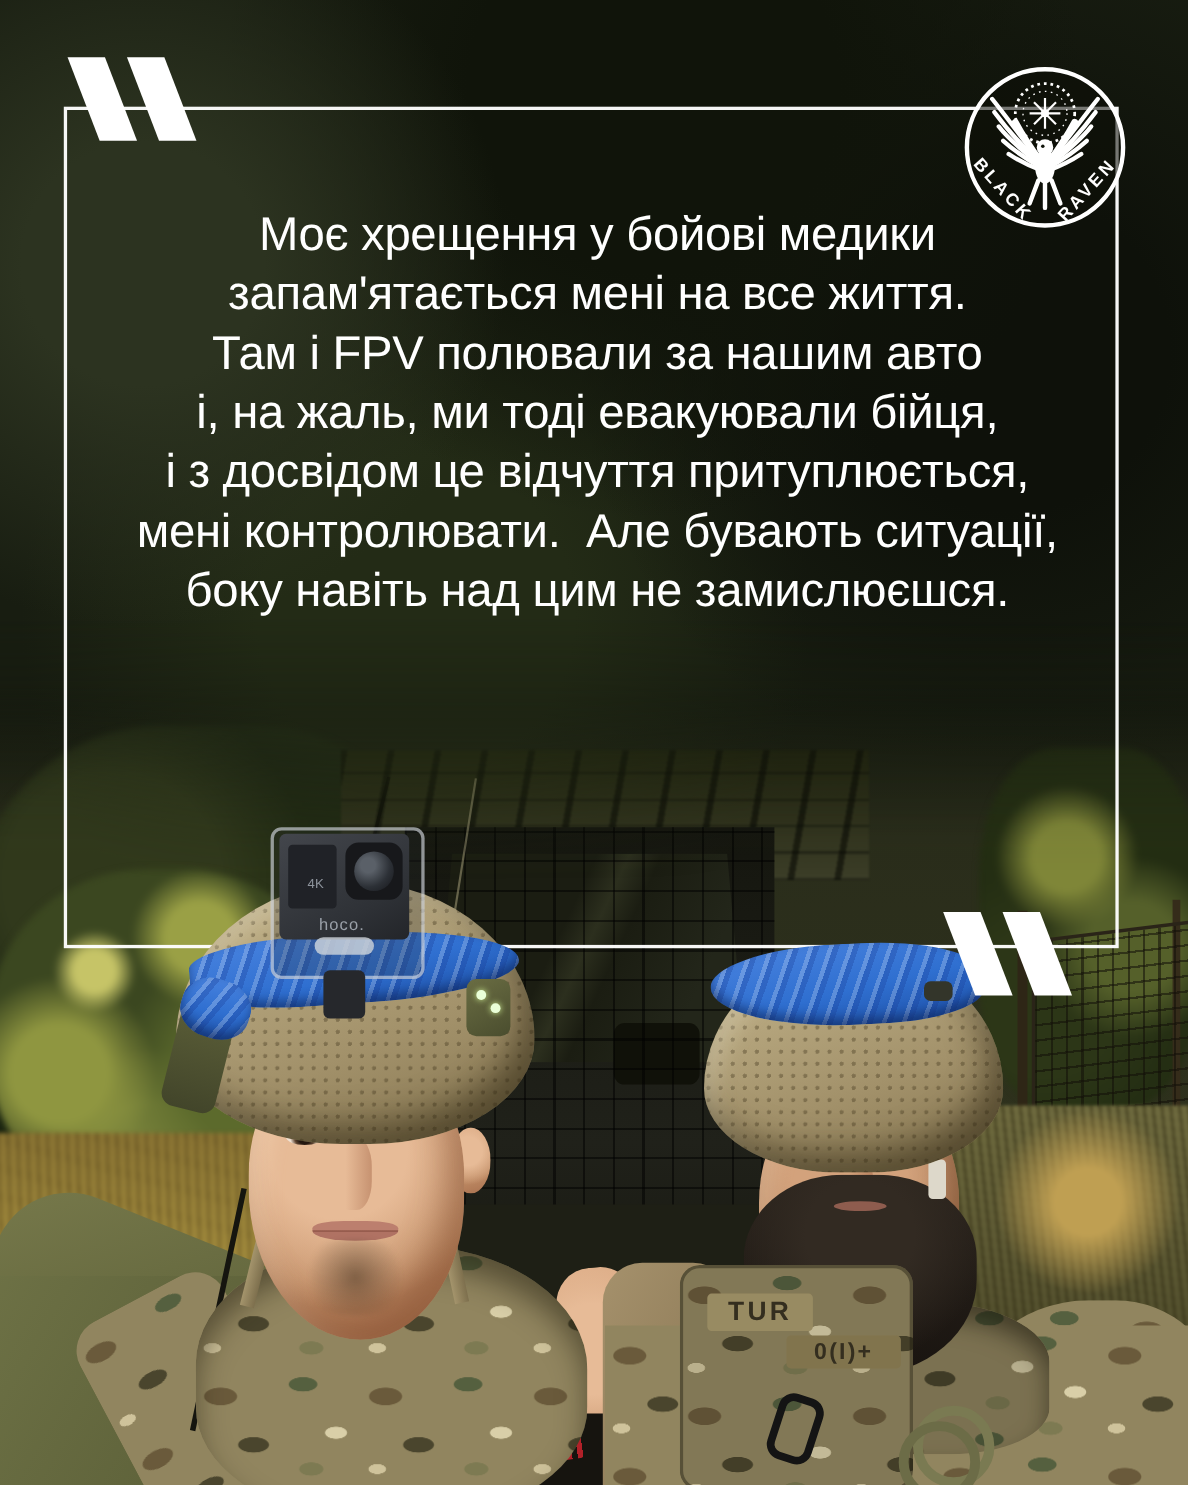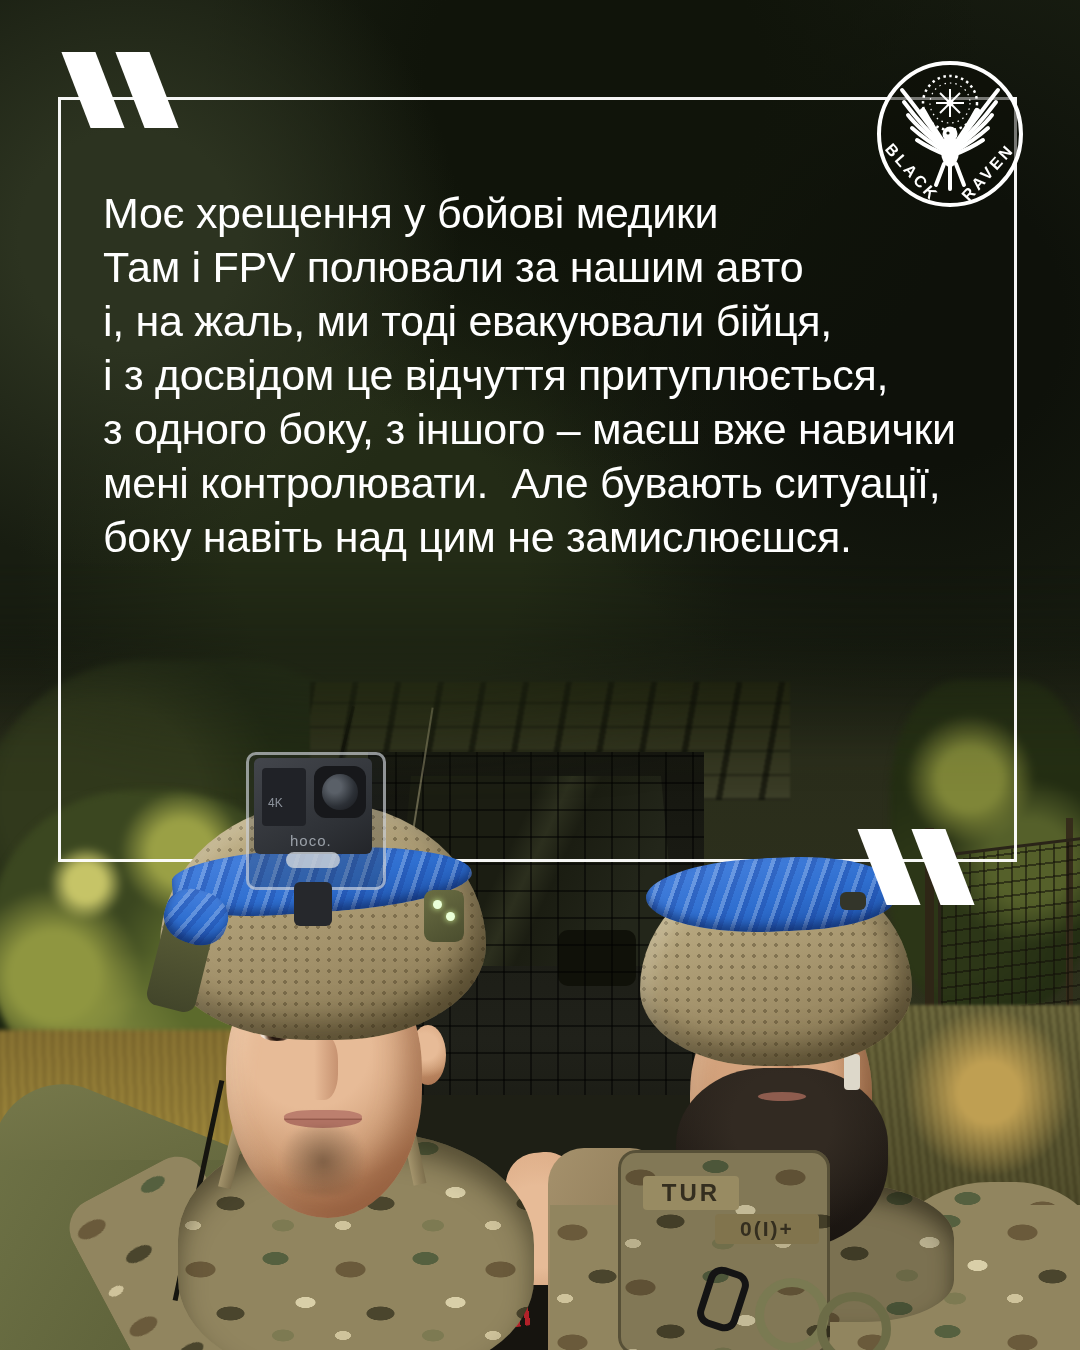--- a/index.html
+++ b/index.html
@@ -61,21 +61,21 @@
       radial-gradient(circle at 35% 70%,#232b16 0 16%,transparent 40%),
       linear-gradient(180deg,#181d11 0 560px,#181d11 78%,rgba(24,29,17,0) 100%);
     -webkit-mask-image:linear-gradient(180deg,#000 70%,transparent 100%);
     mask-image:linear-gradient(180deg,#000 70%,transparent 100%);}
 
   
   .frame{position:absolute;left:58px;top:97px;width:959px;height:765px;z-index:3;
     border:3px solid rgba(255,255,255,.96);box-sizing:border-box;}
 
   
-  .layer-soldiers{position:absolute;inset:0;z-index:4;}
+  .layer-soldiers{position:absolute;inset:0;z-index:4;text-align:center;}
   .mc{background-color:#91855f;background-image:
       radial-gradient(ellipse 30px 16px at 15% 25%,#6a5a3b 48%,transparent 52%),
       radial-gradient(ellipse 26px 13px at 65% 15%,#55603f 48%,transparent 52%),
       radial-gradient(ellipse 20px 11px at 85% 55%,#d9cfa8 48%,transparent 52%),
       radial-gradient(ellipse 28px 14px at 35% 65%,#4a452d 48%,transparent 52%),
       radial-gradient(ellipse 22px 12px at 70% 85%,#7d7a52 48%,transparent 52%),
       radial-gradient(ellipse 16px 9px at 10% 85%,#cfc39b 48%,transparent 52%);
     background-size:150px 110px;}
   .helmet-tan{background-image:radial-gradient(circle 2px at 4px 4px,rgba(70,58,32,.4) 90%,transparent),
       linear-gradient(160deg,#c5b68d,#a2916a 60%,#84744f);background-size:11px 11px,100% 100%;
@@ -167,21 +167,21 @@
   
   .layer-ui{position:absolute;inset:0;z-index:6;}
   .qmark{position:absolute;height:76px;width:150px;}
   .qmark span{position:absolute;top:0;width:34px;height:76px;background:#fff;transform:skewX(21deg);}
   .qmark .s1{left:0;} .qmark .s2{left:54px;}
   .qmark-top{left:76px;top:52px;}
   .qmark-bottom{left:872px;top:829px;}
   .logo{position:absolute;left:874px;top:58px;width:152px;height:152px;}
   .quote{position:absolute;left:103px;top:186px;width:880px;color:#fff;
     font-size:43px;line-height:54px;letter-spacing:-.3px;font-weight:400;}
-  .qline{white-space:pre;}
+  .qline{white-space:pre;text-align:center;}
 </style>
 </head>
 <body>
 
 <div class="canvas">
 
   <div class="layer-scene">
     <div class="abs bush-dark-left"></div>
     <div class="abs bush-lit-left"></div>
     <div class="abs grass-ochre-left"></div>
@@ -311,24 +311,24 @@
           <path d="M72,81 L66,91 L78,85 Z" fill="#fff"></path>
           <circle cx="74" cy="75" r="1.6" fill="#10140a"></circle>
         </g>
         <text transform="translate(34,118) rotate(48)" text-anchor="middle" font-family="Liberation Sans, sans-serif" font-size="16" font-weight="bold" letter-spacing="3" fill="#fff">BLACK</text>
         <text transform="translate(118,118) rotate(-48)" text-anchor="middle" font-family="Liberation Sans, sans-serif" font-size="16" font-weight="bold" letter-spacing="3" fill="#fff">RAVEN</text>
       </svg>
     </div>
 
     <div class="quote">
       <div class="qline">Моє хрещення у бойові медики</div>
+      <div class="qline">запам'ятається мені на все життя.</div>
       <div class="qline">Там і FPV полювали за нашим авто</div>
       <div class="qline">і, на жаль, ми тоді евакуювали бійця,</div>
       <div class="qline">і з досвідом це відчуття притуплюється,</div>
-      <div class="qline">з одного боку, з іншого – маєш вже навички</div>
       <div class="qline">мені контролювати.  Але бувають ситуації,</div>
       <div class="qline">боку навіть над цим не замислюєшся.</div>
     </div>
 
     <div class="qmark qmark-bottom">
       <span class="s1"></span>
       <span class="s2"></span>
     </div>
   </div>
 </div>

